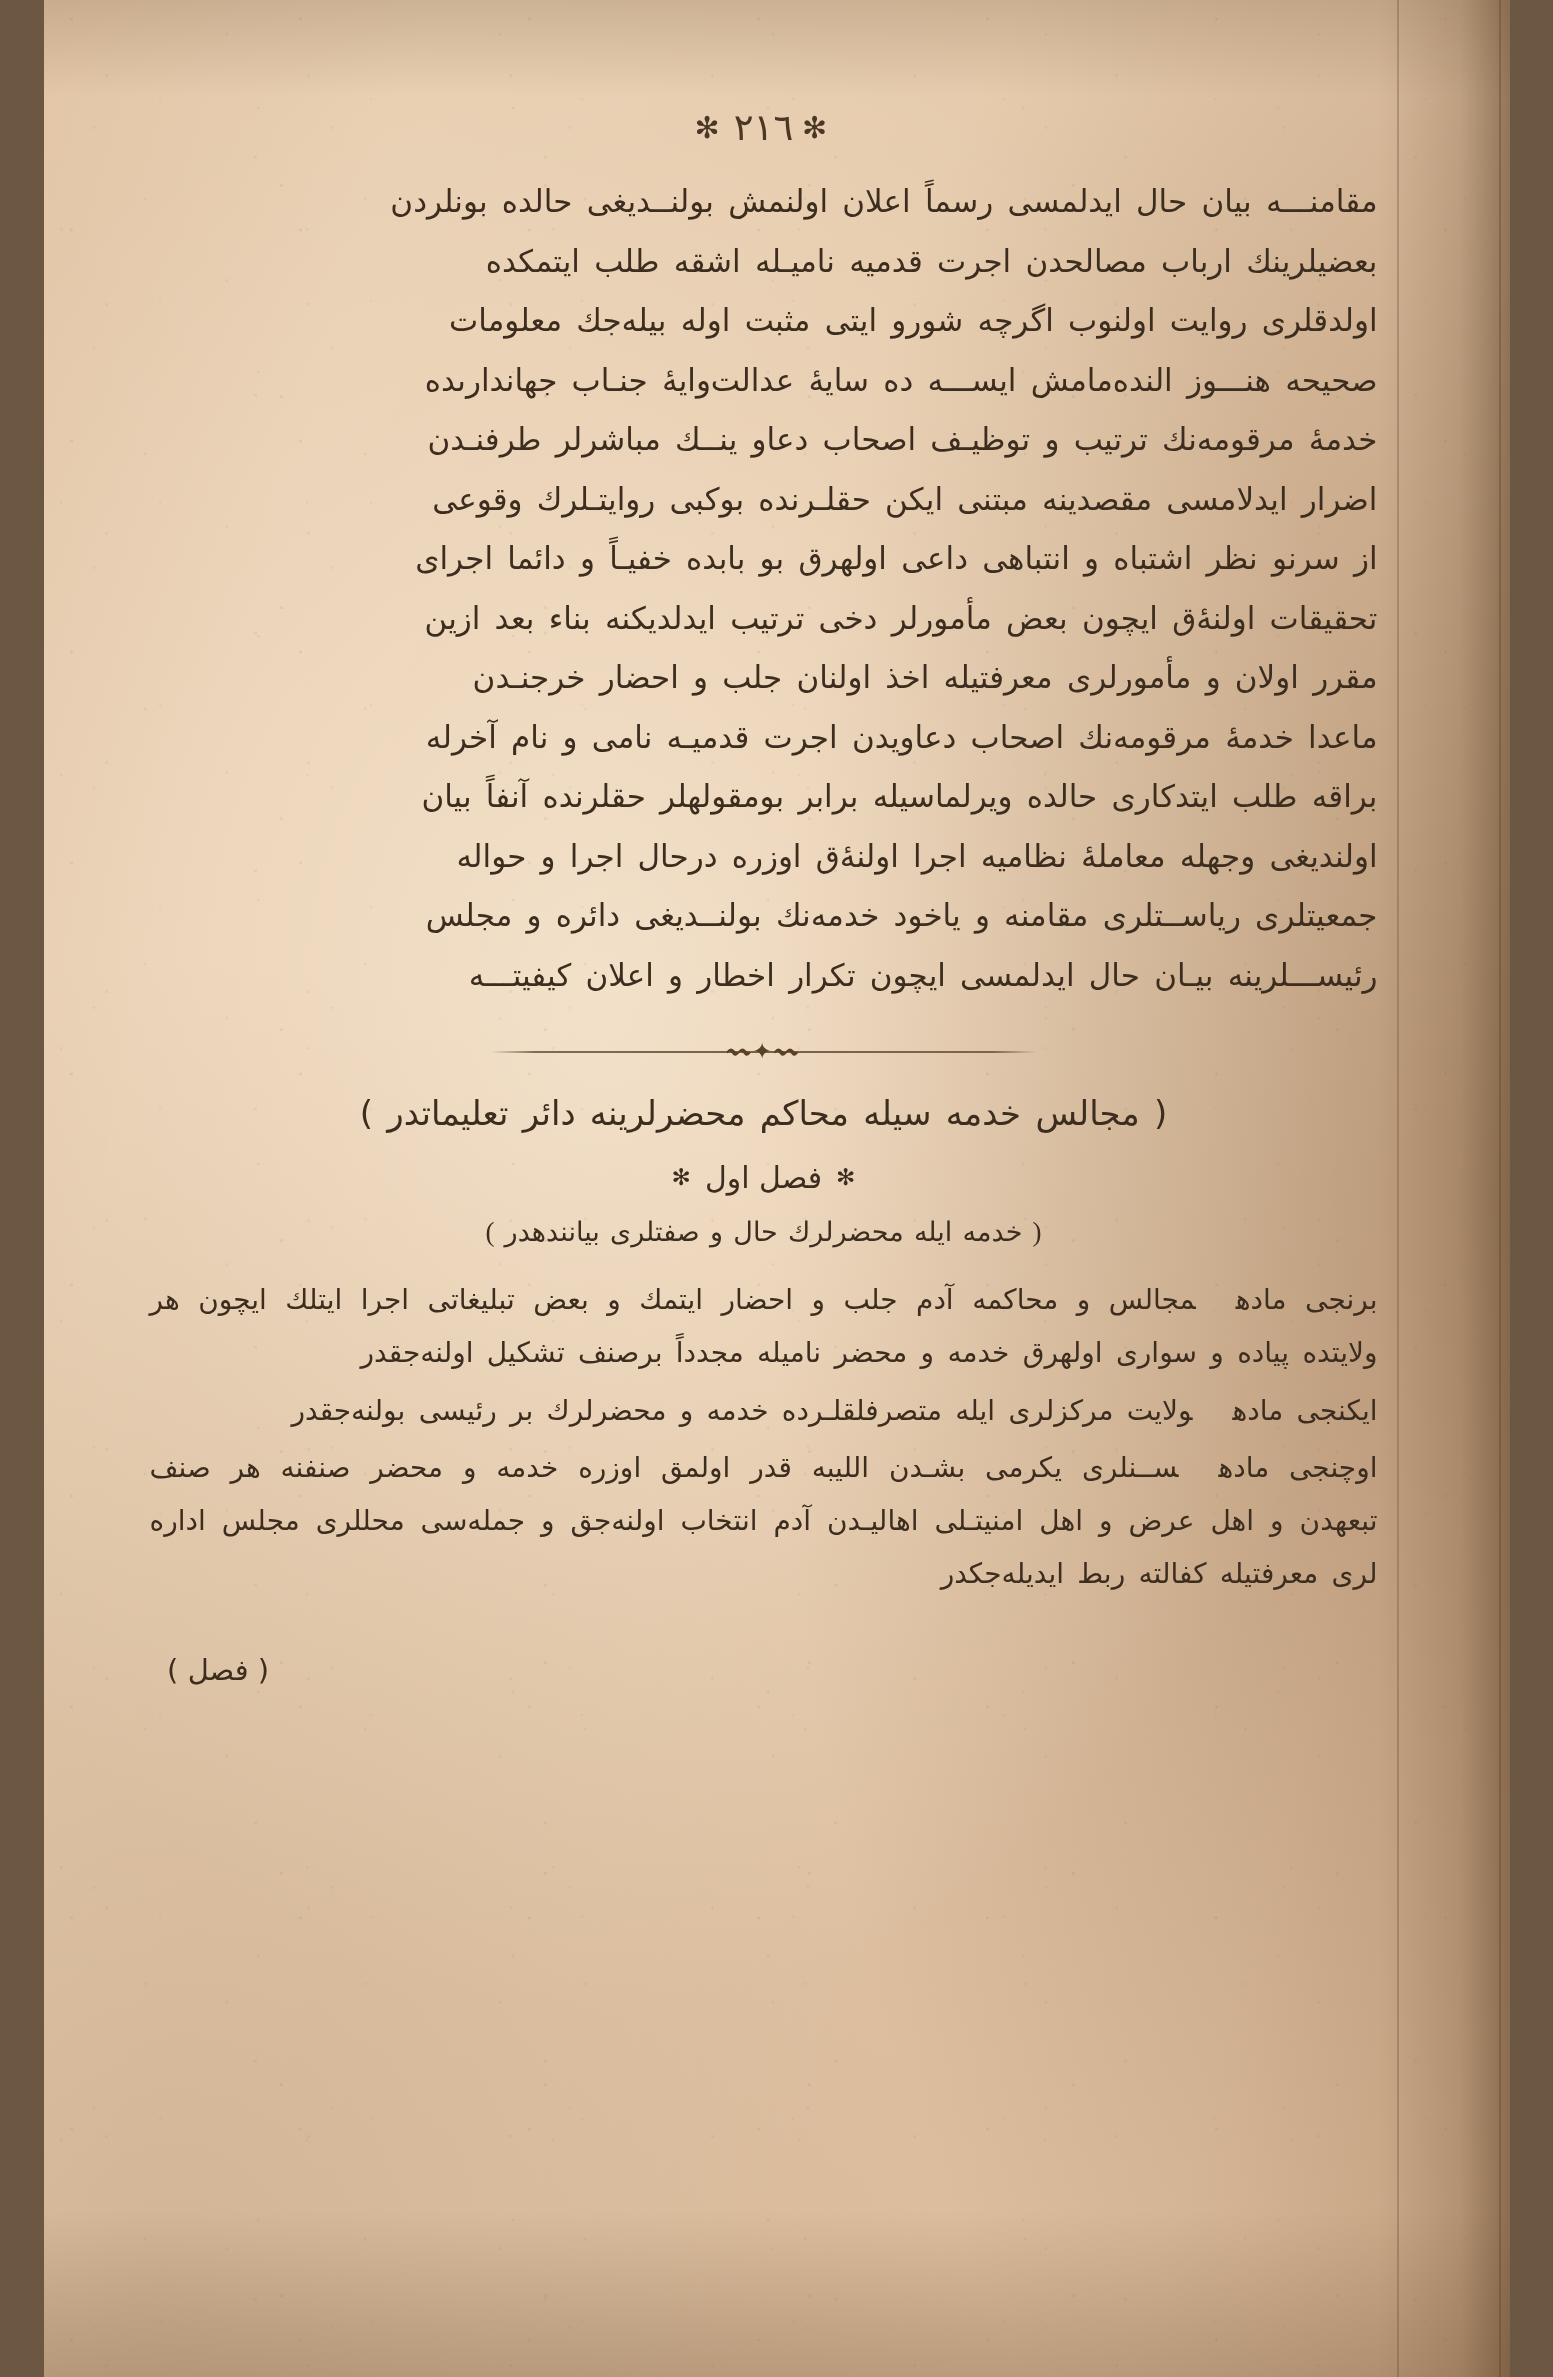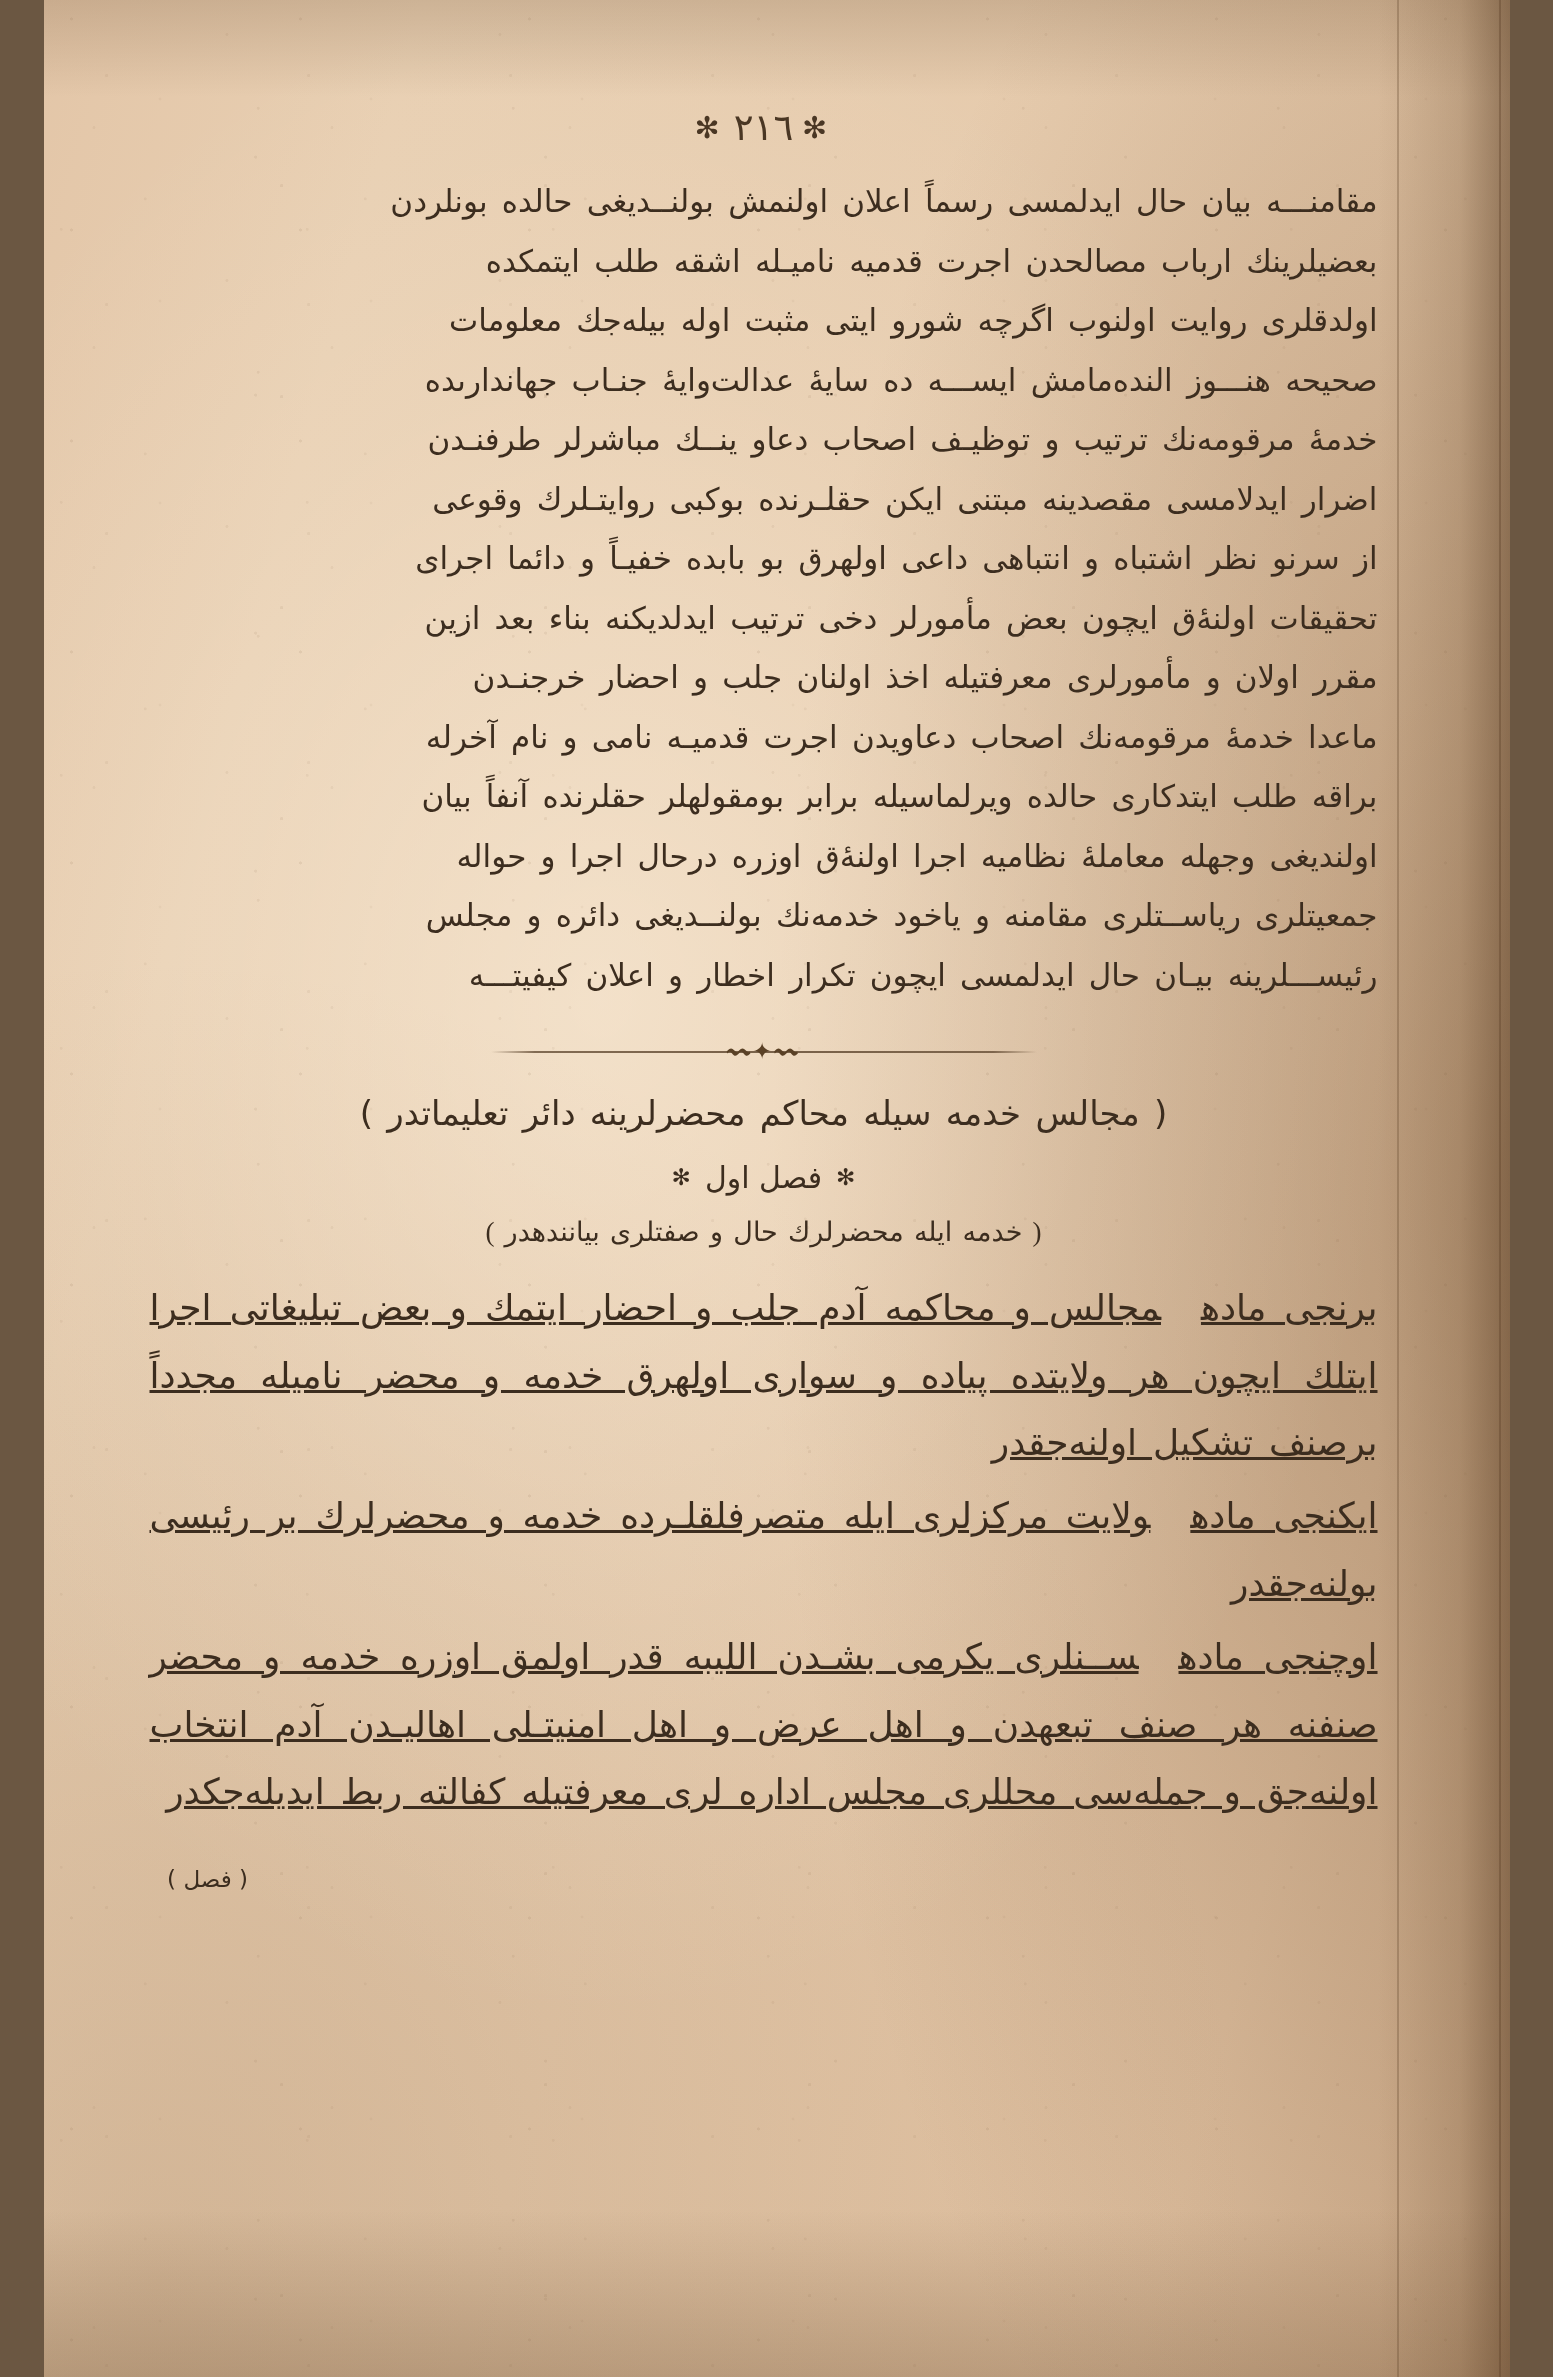--- a/index.html
+++ b/index.html
@@ -171,38 +171,37 @@
     color: #3c2d1f;
     margin: 0 0 26.4px 0;
     word-spacing: 3.5px;
     font-family: Liberation Serif, serif;
   }
 
   .article {
     direction: rtl;
     text-align: justify;
     text-align-last: right;
-    font-size: 36px;
+    font-size: 28px;
     line-height: 1.88;
     color: #3c2d1f;
     margin: 0 0 5.3px 0;
     word-spacing: 4.4px;
-    text-decoration: underline;
   }
   .article .label {
     display: inline;
     margin-left: 40px;
   }
 
   .catchword {
     direction: rtl;
     text-align: left;
-    font-size: 23px;
-    color: #3c2d1f;
-    margin-top: 40px;
+    font-size: 29px;
+    color: #3c2d1f;
+    margin-top: 53px;
     padding-left: 17.6px;
   }
 </style>
 </head>
 <body>
 
 <div class="page">
 
   <div class="grain"></div>
   <div class="top-shadow"></div>

